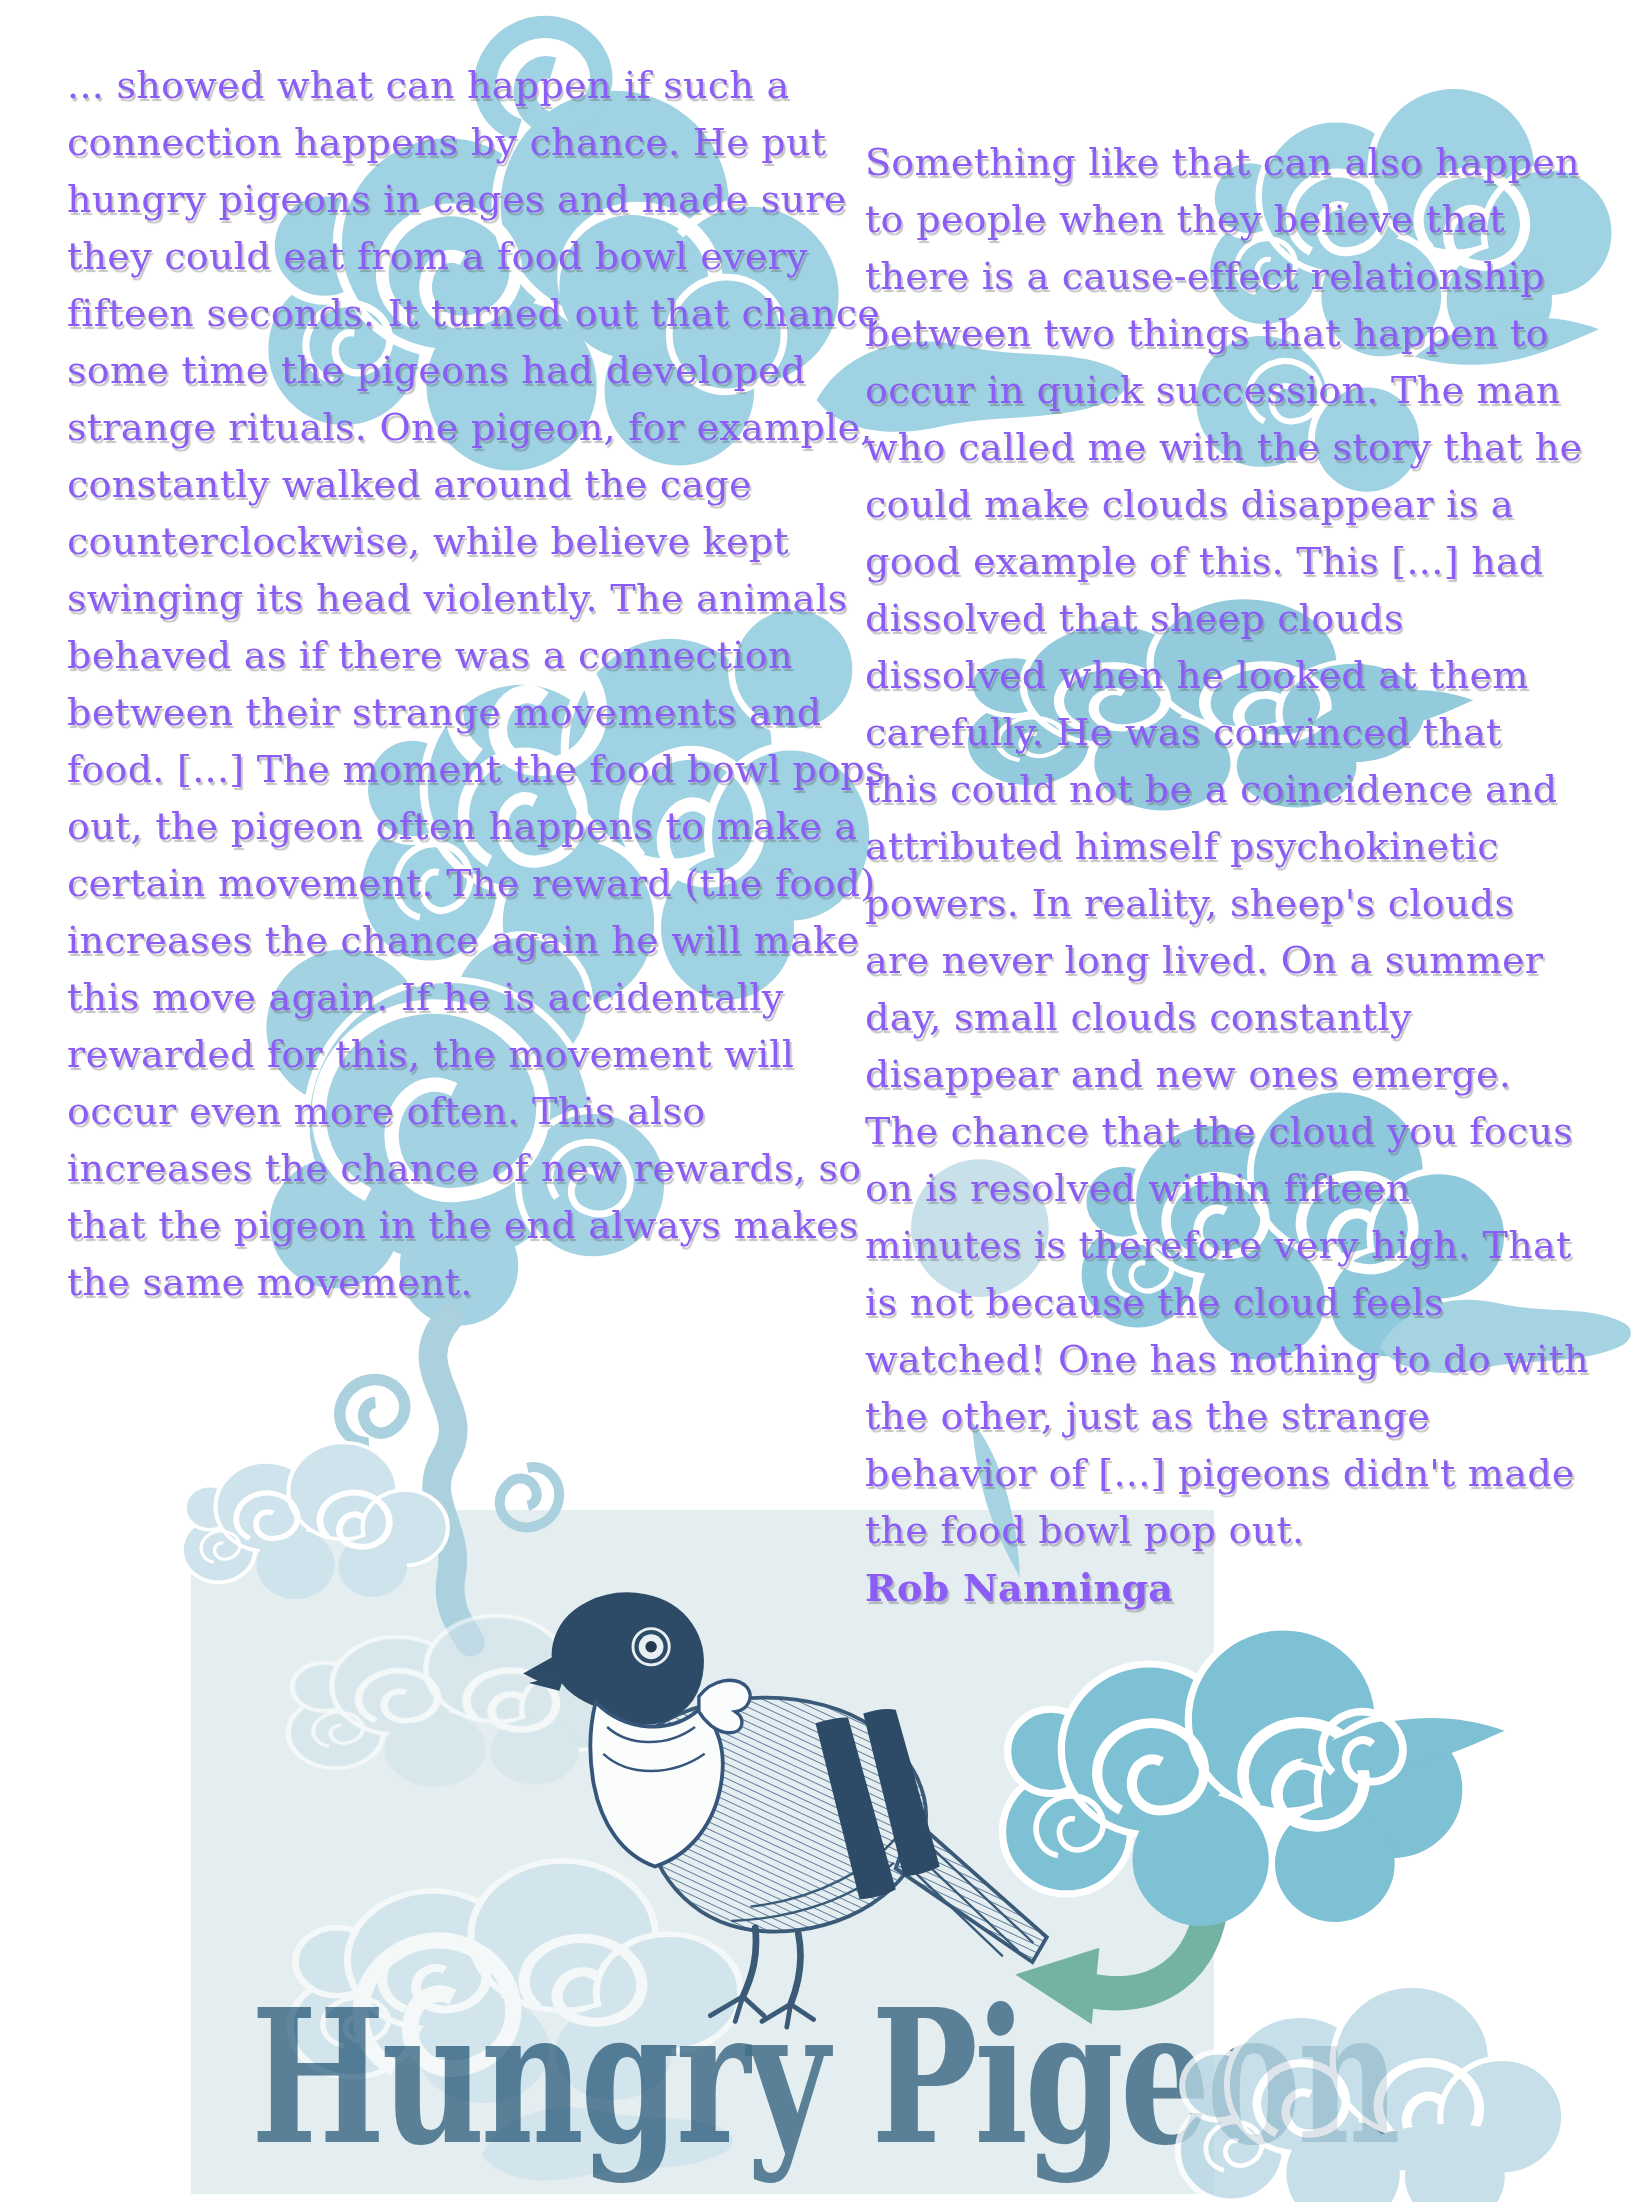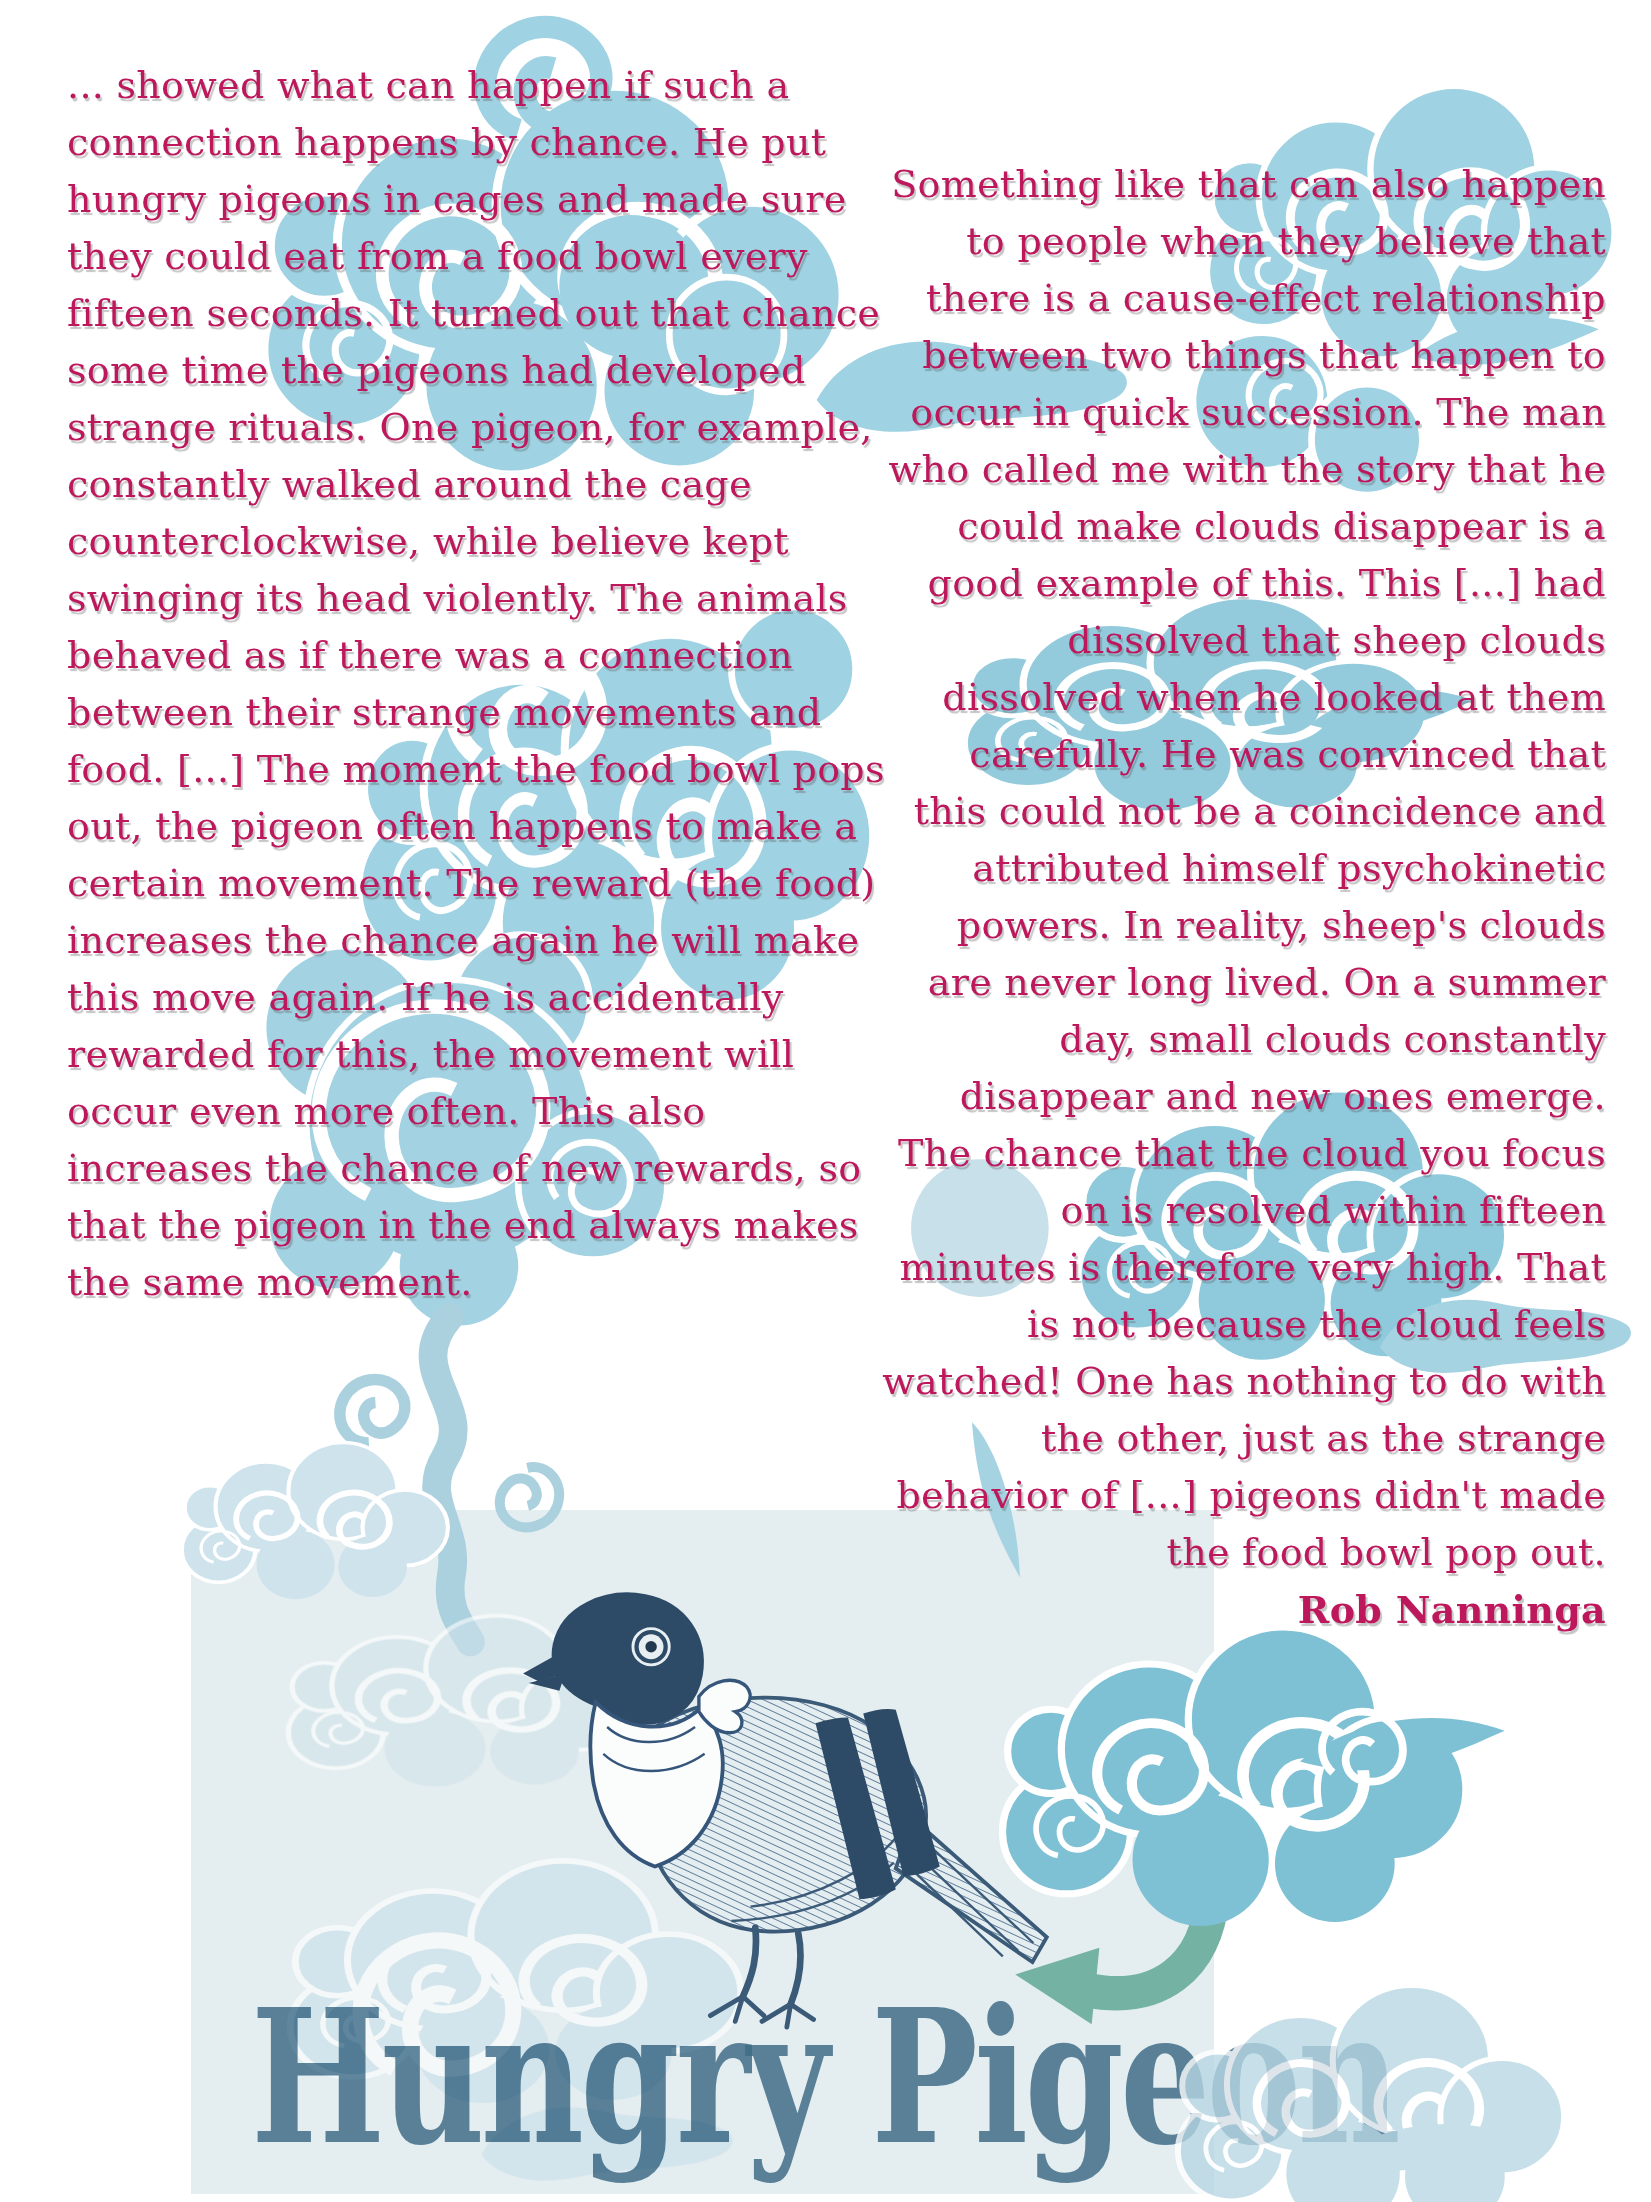--- a/index.html
+++ b/index.html
@@ -9,25 +9,25 @@
   .panel{position:absolute;left:191px;top:1510px;width:1023px;height:684px;
          background:#e4edf0;z-index:1;}
   svg.decor{position:absolute;left:0;top:0;z-index:2;}
   svg.pigeon{position:absolute;left:0;top:0;z-index:3;}
   .big-title{position:absolute;left:251px;top:1984px;z-index:4;
              font-size:182px;font-weight:bold;letter-spacing:-4.8px;line-height:1;
              color:rgba(72,118,144,0.85);transform:scale(0.78,1.02);transform-origin:left top;
              white-space:nowrap;mix-blend-mode:multiply;}
   svg.overlay{position:absolute;left:0;top:0;z-index:5;}
   
-  .col{position:absolute;z-index:7;color:#be185d;font-size:38px;letter-spacing:0.3px;
+  .col{position:absolute;z-index:7;color:#8b5cf6;font-size:38px;letter-spacing:0.3px;
        text-shadow:1.9px 2.9px 1px rgba(90,90,90,0.35);}
   .col .line{height:57px;line-height:57px;white-space:nowrap;}
   .col-left{left:67px;top:57px;width:774px;}
-  .col-right{left:865px;top:156px;width:741px;text-align:right;}
+  .col-right{left:865px;top:134px;width:741px;}
   .author{height:57px;line-height:57px;font-weight:bold;white-space:nowrap;}
   .swirl-w{stroke:#fff;fill:none;}
 </style>
 </head>
 <body>
 
 <div class="page">
 
   <div class="panel"></div>
 

